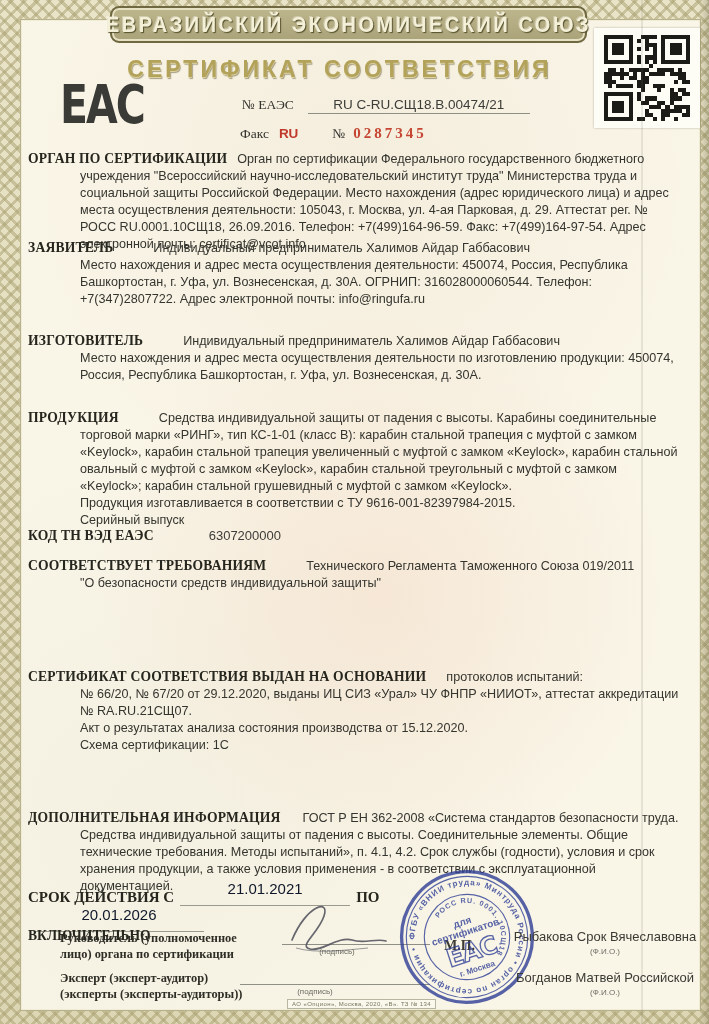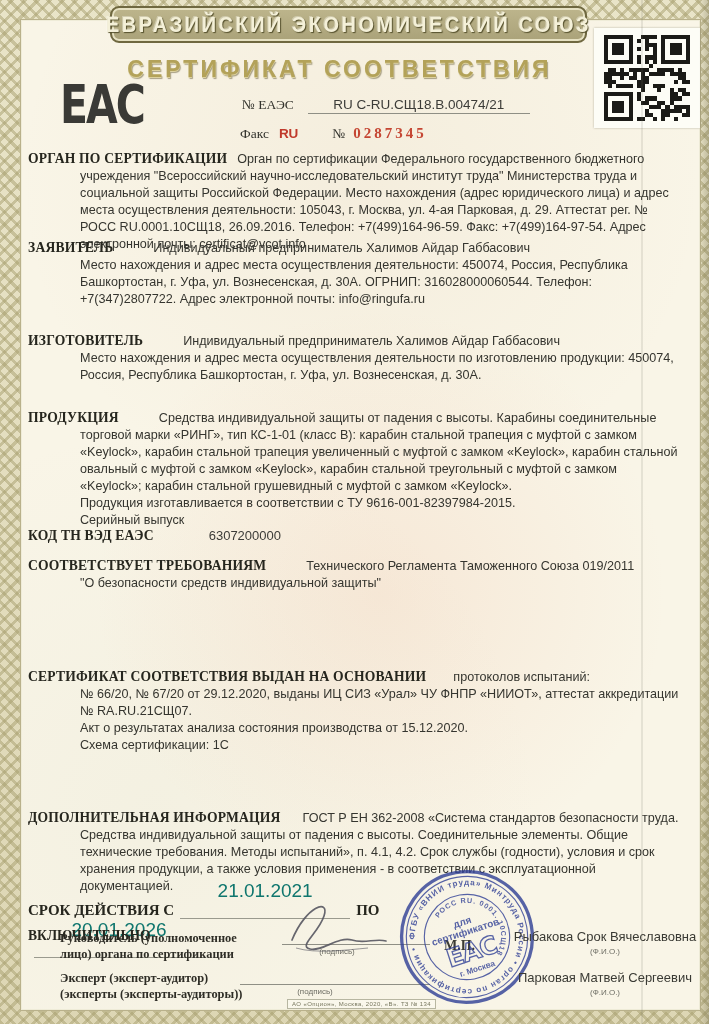--- a/index.html
+++ b/index.html
@@ -73,30 +73,30 @@
   }
 
   
   .sec{position:absolute;left:28px;width:654px;z-index:3;}
   .sec p{margin:0;padding-left:52px;text-indent:-52px;font-size:12.6px;line-height:17px;color:#35352f;}
   .sec .h{
     font-family:"Liberation Serif",serif;font-weight:bold;font-size:13.6px;
     color:#26261e;letter-spacing:.2px;
   }
   .sec .t{white-space:pre-line;}
-  .g10{margin-right:10px}.g18{margin-right:27px}.g22{margin-right:22px}
+  .g10{margin-right:10px}.g18{margin-right:20px}.g22{margin-right:22px}
   .g28{margin-right:40px}.g40{margin-right:40px}.g55{margin-right:55px}
   .tnved-val{font-size:13px;color:#3c3c38;}
 
   
   .validity{position:absolute;left:28px;top:880px;width:500px;z-index:3;}
   .validity .h{font-family:"Liberation Serif",serif;font-weight:bold;font-size:15px;color:#26261e;margin-top:46px;}
   .date-slot{
-    display:inline-block;width:170px;text-align:center;font-size:19px;color:#0f766e;
-    border-bottom:1px solid #9a9a8e;padding-bottom:16px;vertical-align:bottom;margin:0 6px;
+    display:inline-block;width:170px;text-align:center;font-size:15px;color:#0f172a;
+    border-bottom:1px solid #9a9a8e;padding-bottom:8px;vertical-align:bottom;margin:0 6px;
   }
   .inclusive{position:absolute;left:28px;top:928px;z-index:3;
     font-family:"Liberation Serif",serif;font-weight:bold;font-size:13.6px;color:#26261e;}
 
   
   .role{position:absolute;left:60px;width:232px;z-index:3;
     font-family:"Liberation Serif",serif;font-weight:bold;font-size:12.4px;line-height:16px;
     color:#2e2d26;white-space:pre-line;}
   .sig-line{position:absolute;height:0;border-bottom:1px solid #8f8f85;z-index:3;}
   .cap{position:absolute;z-index:3;font-size:8px;color:#6d6d64;text-align:center;}
@@ -321,21 +321,21 @@
 лицо) органа по сертификации</div>
 <div class="sig-line" style="left:282px;top:944px;width:148px"></div>
 <div class="cap" style="left:292px;top:947px;width:90px">(подпись)</div>
 <div class="person" style="top:929px">Рыбакова Срок Вячеславовна</div>
 <div class="cap" style="left:560px;top:947px;width:90px">(Ф.И.О.)</div>
 
 <div class="role" style="top:970px">Эксперт (эксперт-аудитор)
 (эксперты (эксперты-аудиторы))</div>
 <div class="sig-line" style="left:240px;top:984px;width:190px"></div>
 <div class="cap" style="left:270px;top:987px;width:90px">(подпись)</div>
-<div class="person" style="top:970px">Парковая Матвей Сергеевич</div>
+<div class="person" style="top:970px">Богданов Матвей Российской</div>
 <div class="cap" style="left:560px;top:988px;width:90px">(Ф.И.О.)</div>
 
 <div class="mp">М.П.</div>
 
 <svg class="sig-svg" width="120" height="64" viewBox="0 0 120 64">
   <path d="M16,44 C30,10 54,2 48,20 C42,38 22,50 34,53 C46,56 62,40 76,44 C88,48 100,42 110,45" fill="none" stroke="#565660" stroke-width="1.7" stroke-linecap="round" opacity=".9"></path>
   <path d="M20,52 C40,58 70,54 92,52" fill="none" stroke="#565660" stroke-width="1" opacity=".6"></path>
 </svg>
 
 <svg class="stamp-svg" width="150" height="142" viewBox="0 0 150 150">

